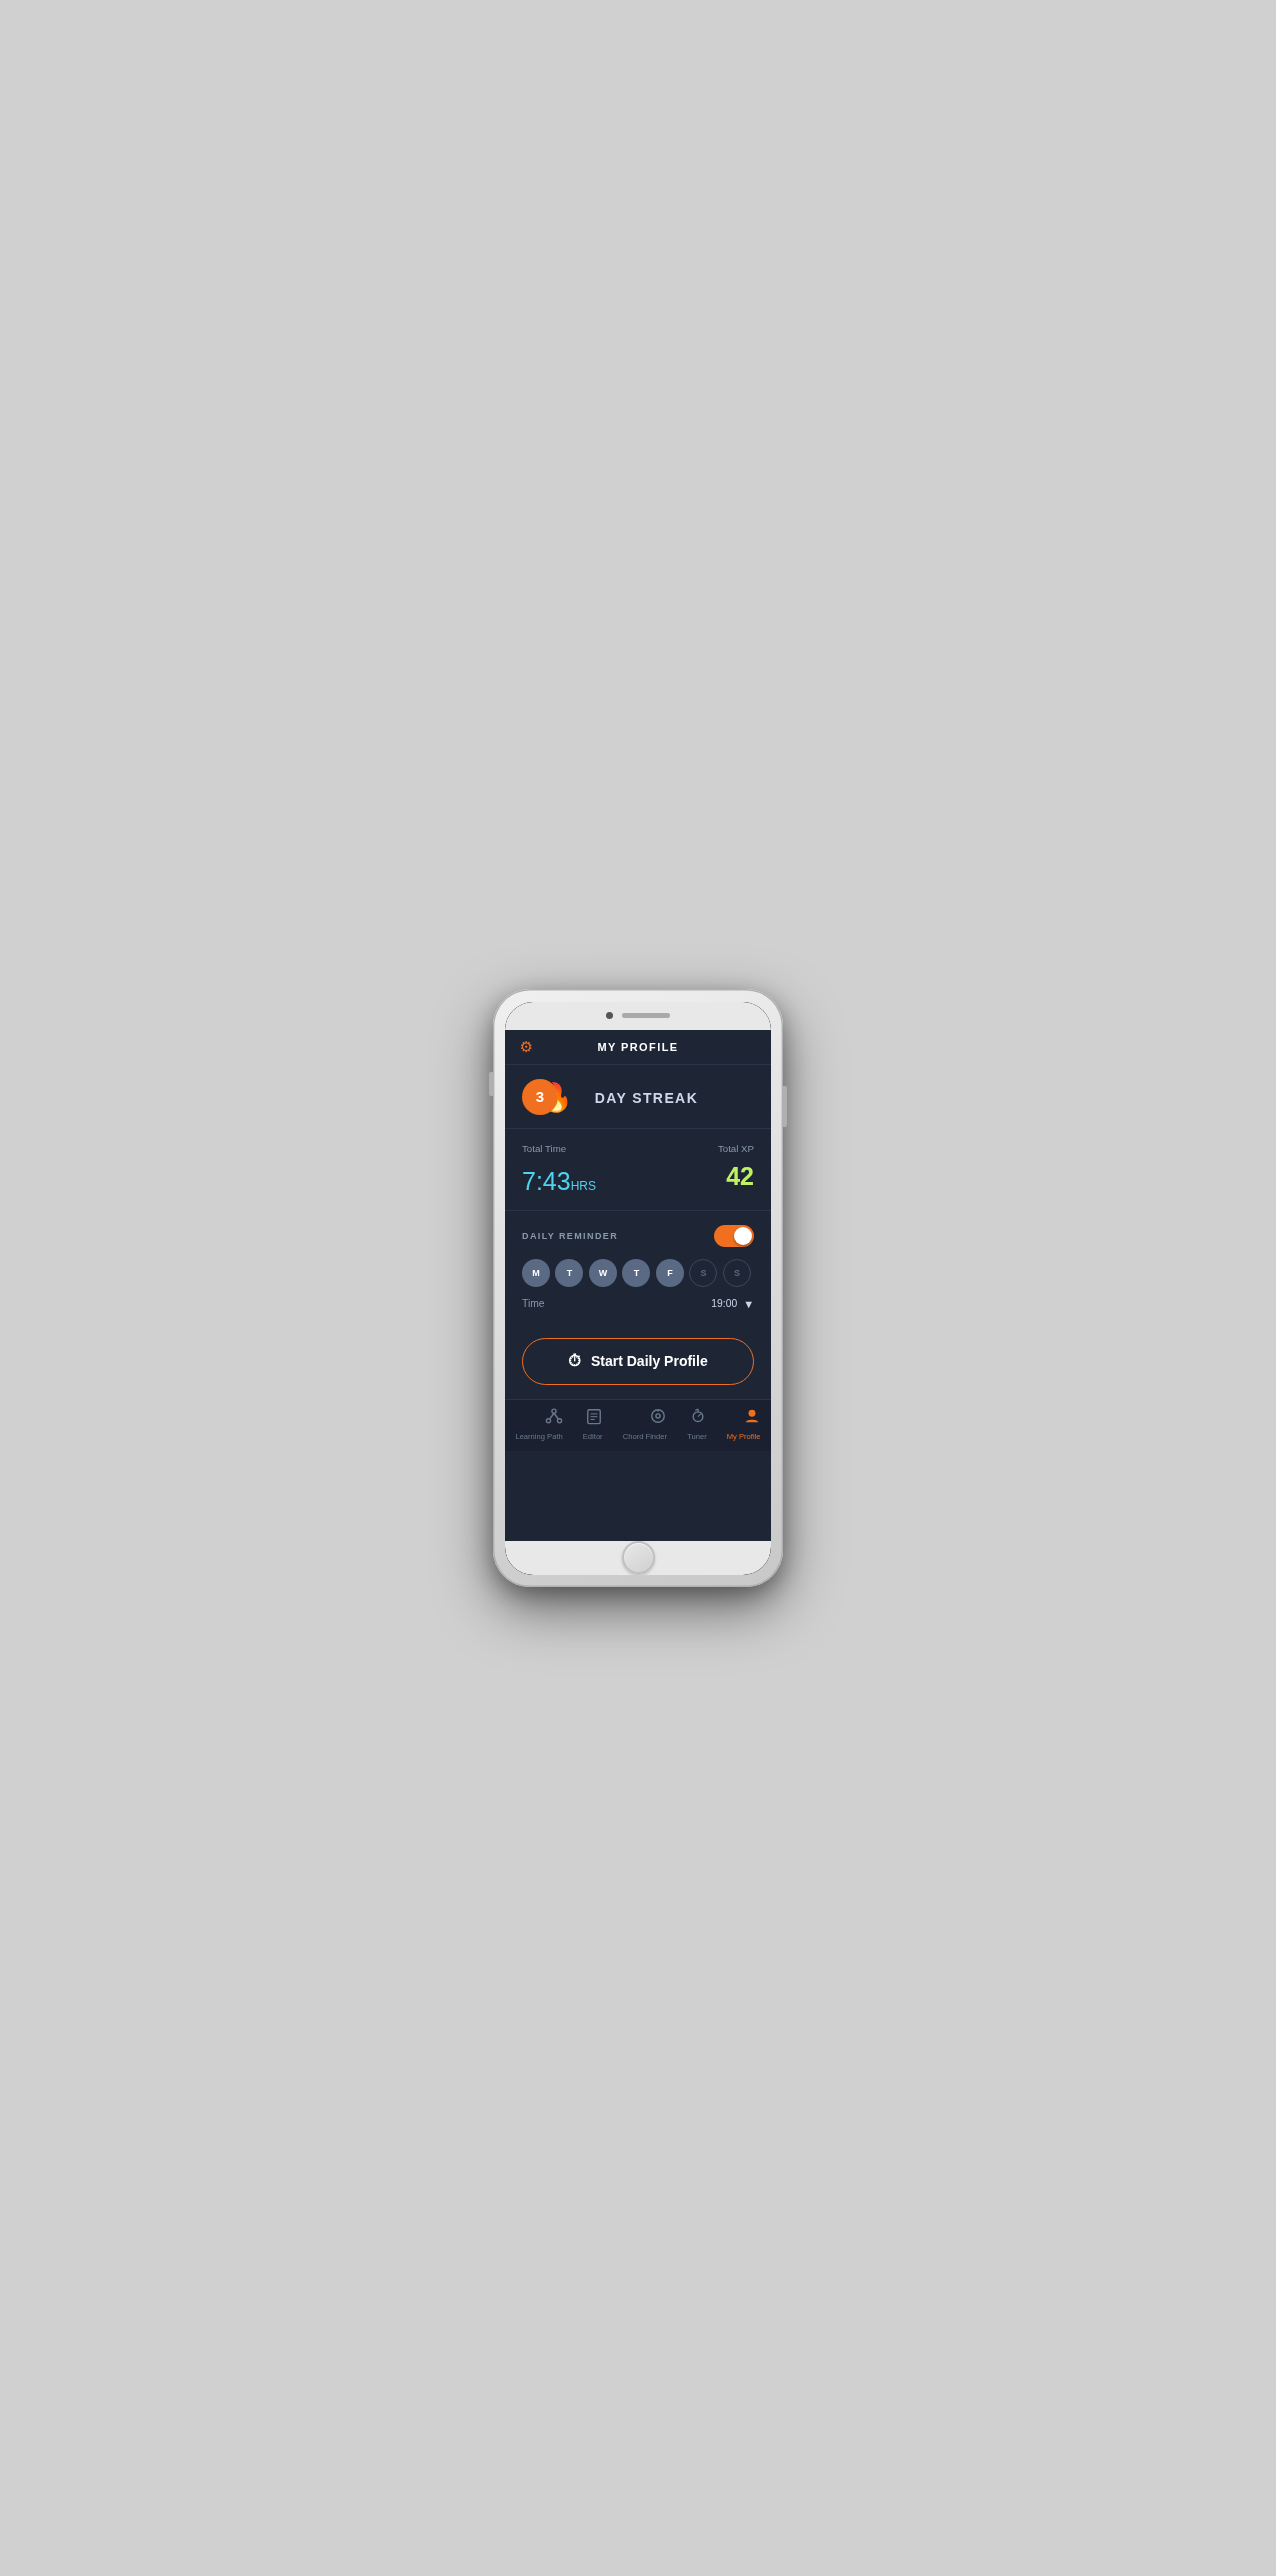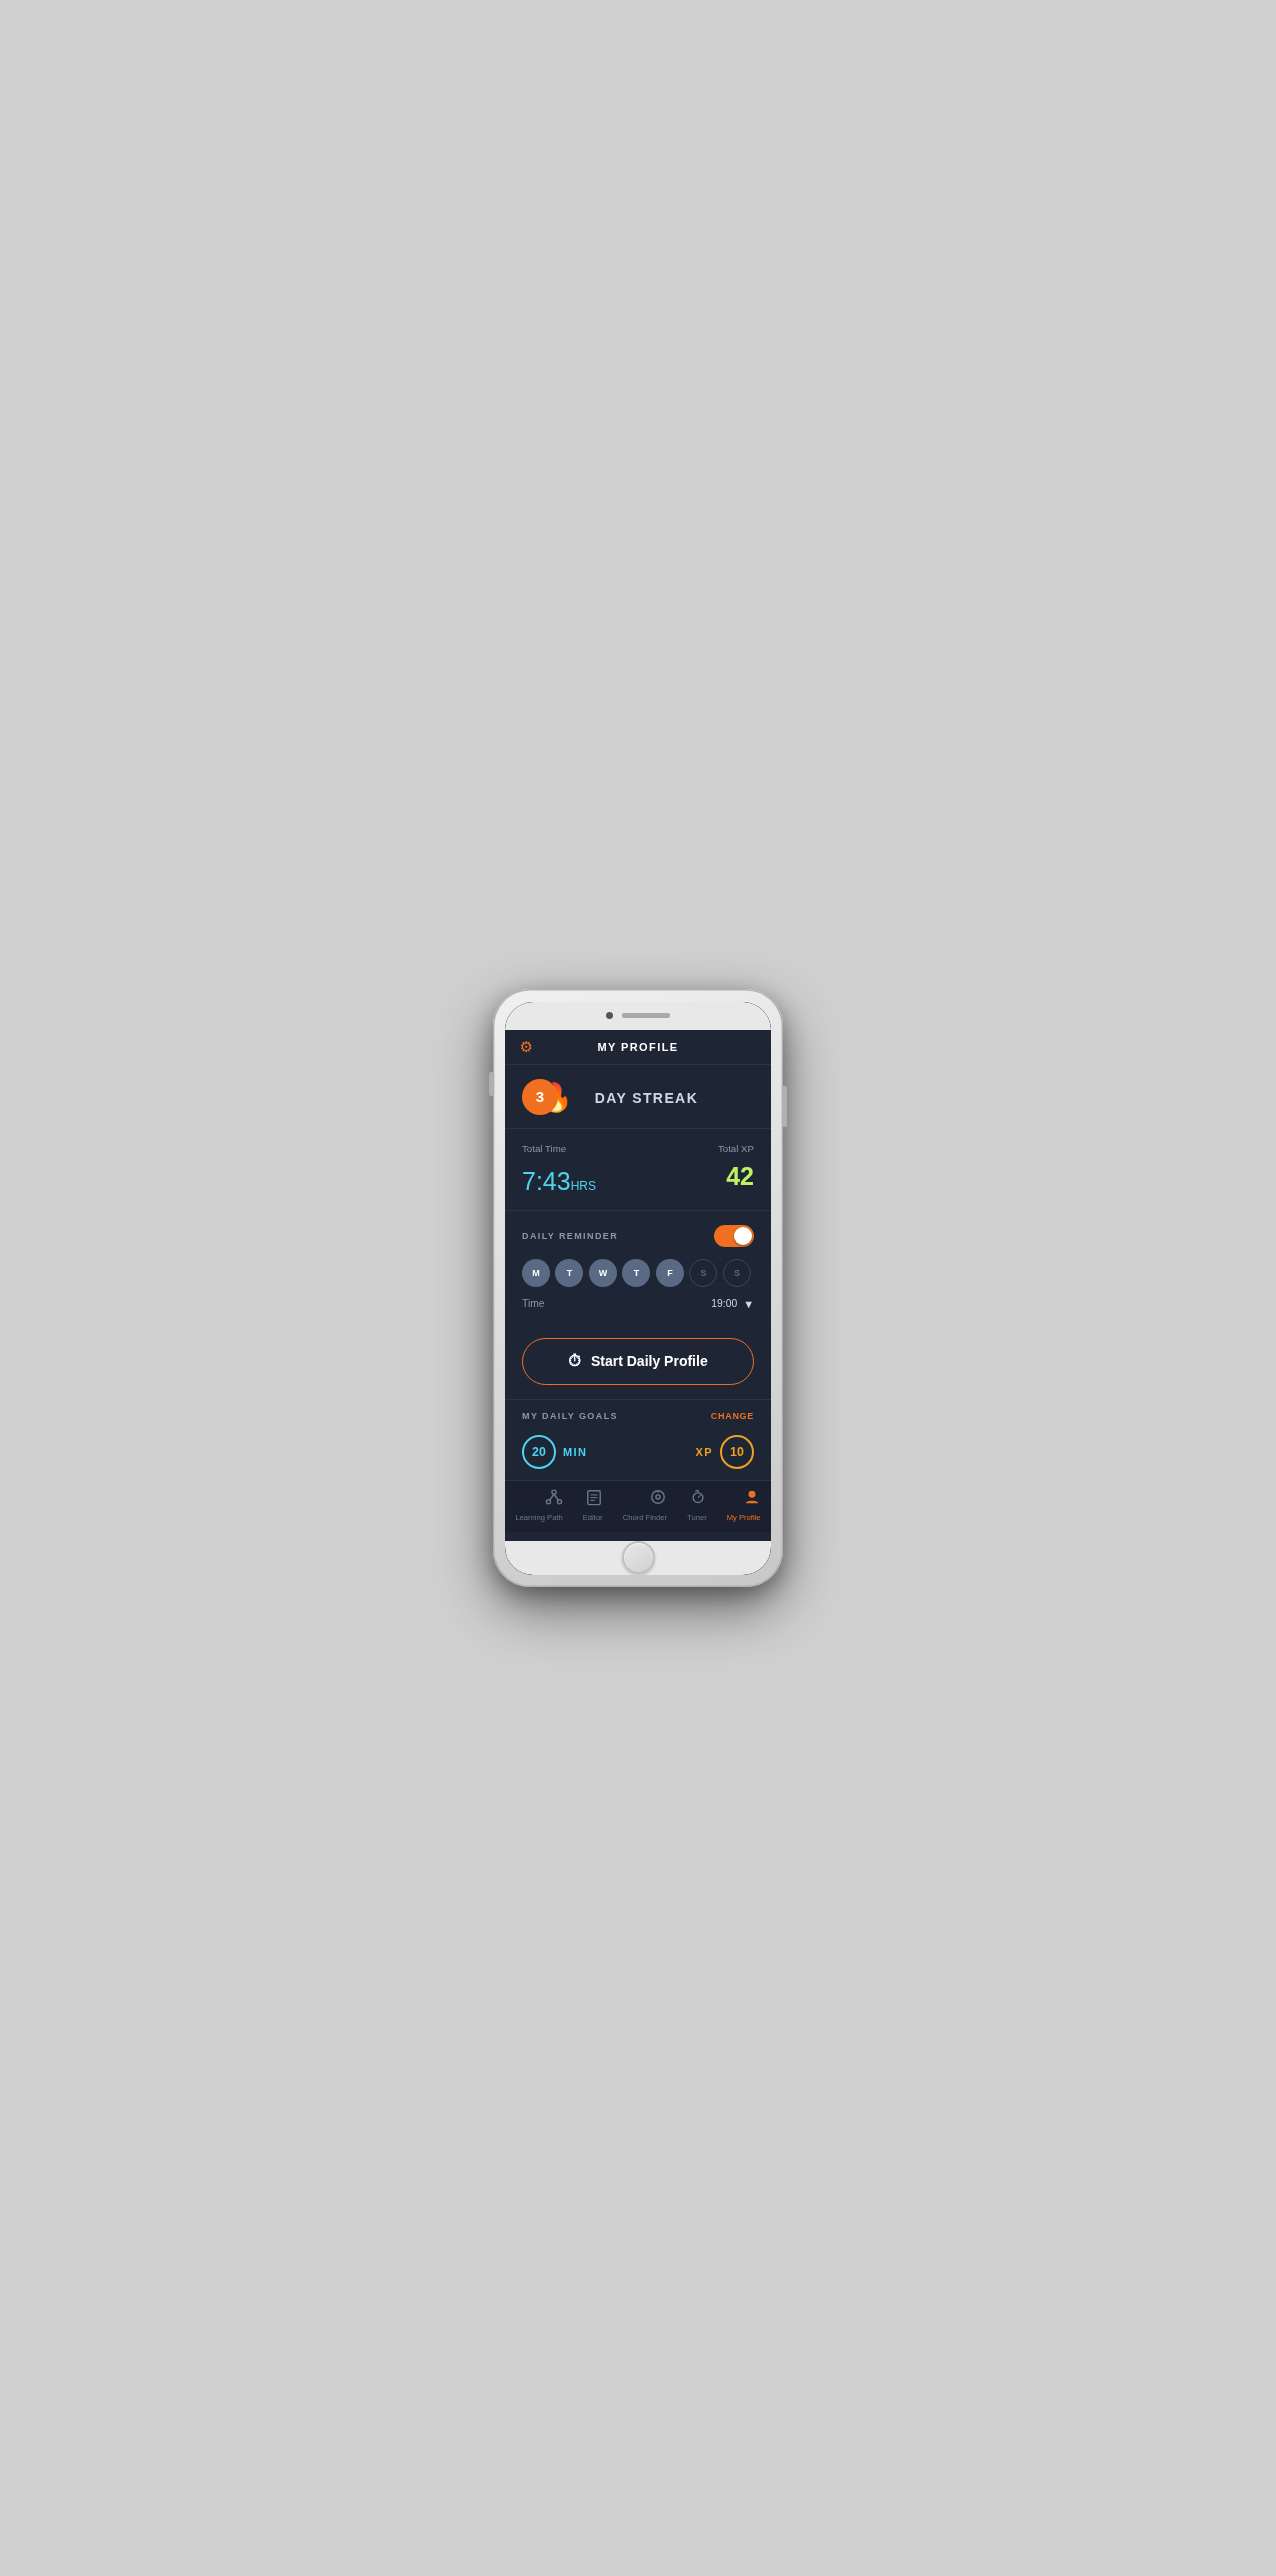--- a/index.html
+++ b/index.html
@@ -483,36 +483,20 @@
         </div>
       </div>
 
       <div class="workout-btn-section">
         <button class="workout-btn">
           <span class="stopwatch-icon">⏱</span>
           <span>Start Daily Profile</span>
         </button>
       </div>
 
-      <div class="goals-section">
-        <div class="goals-header">
-          <span class="goals-label">MY DAILY GOALS</span>
-          <span class="change-btn">CHANGE</span>
-        </div>
-        <div class="goals-row">
-          <div class="goal-min">
-            <div class="min-circle">20</div>
-            <span class="min-label">MIN</span>
-          </div>
-          <div class="goal-xp">
-            <span class="xp-text">XP</span>
-            <div class="xp-circle">10</div>
-          </div>
-        </div>
-      </div>
 
       <div class="bottom-nav">
         <div class="nav-item">
           <div class="nav-icon">
             <svg width="18" height="18" viewBox="0 0 26 26" fill="none">
               <circle cx="13" cy="6" r="3" stroke="#6a7a8a" stroke-width="2"></circle>
               <circle cx="5" cy="20" r="3" stroke="#6a7a8a" stroke-width="2"></circle>
               <circle cx="21" cy="20" r="3" stroke="#6a7a8a" stroke-width="2"></circle>
               <line x1="13" y1="9" x2="7" y2="17" stroke="#6a7a8a" stroke-width="2"></line>
               <line x1="13" y1="9" x2="19" y2="17" stroke="#6a7a8a" stroke-width="2"></line>

